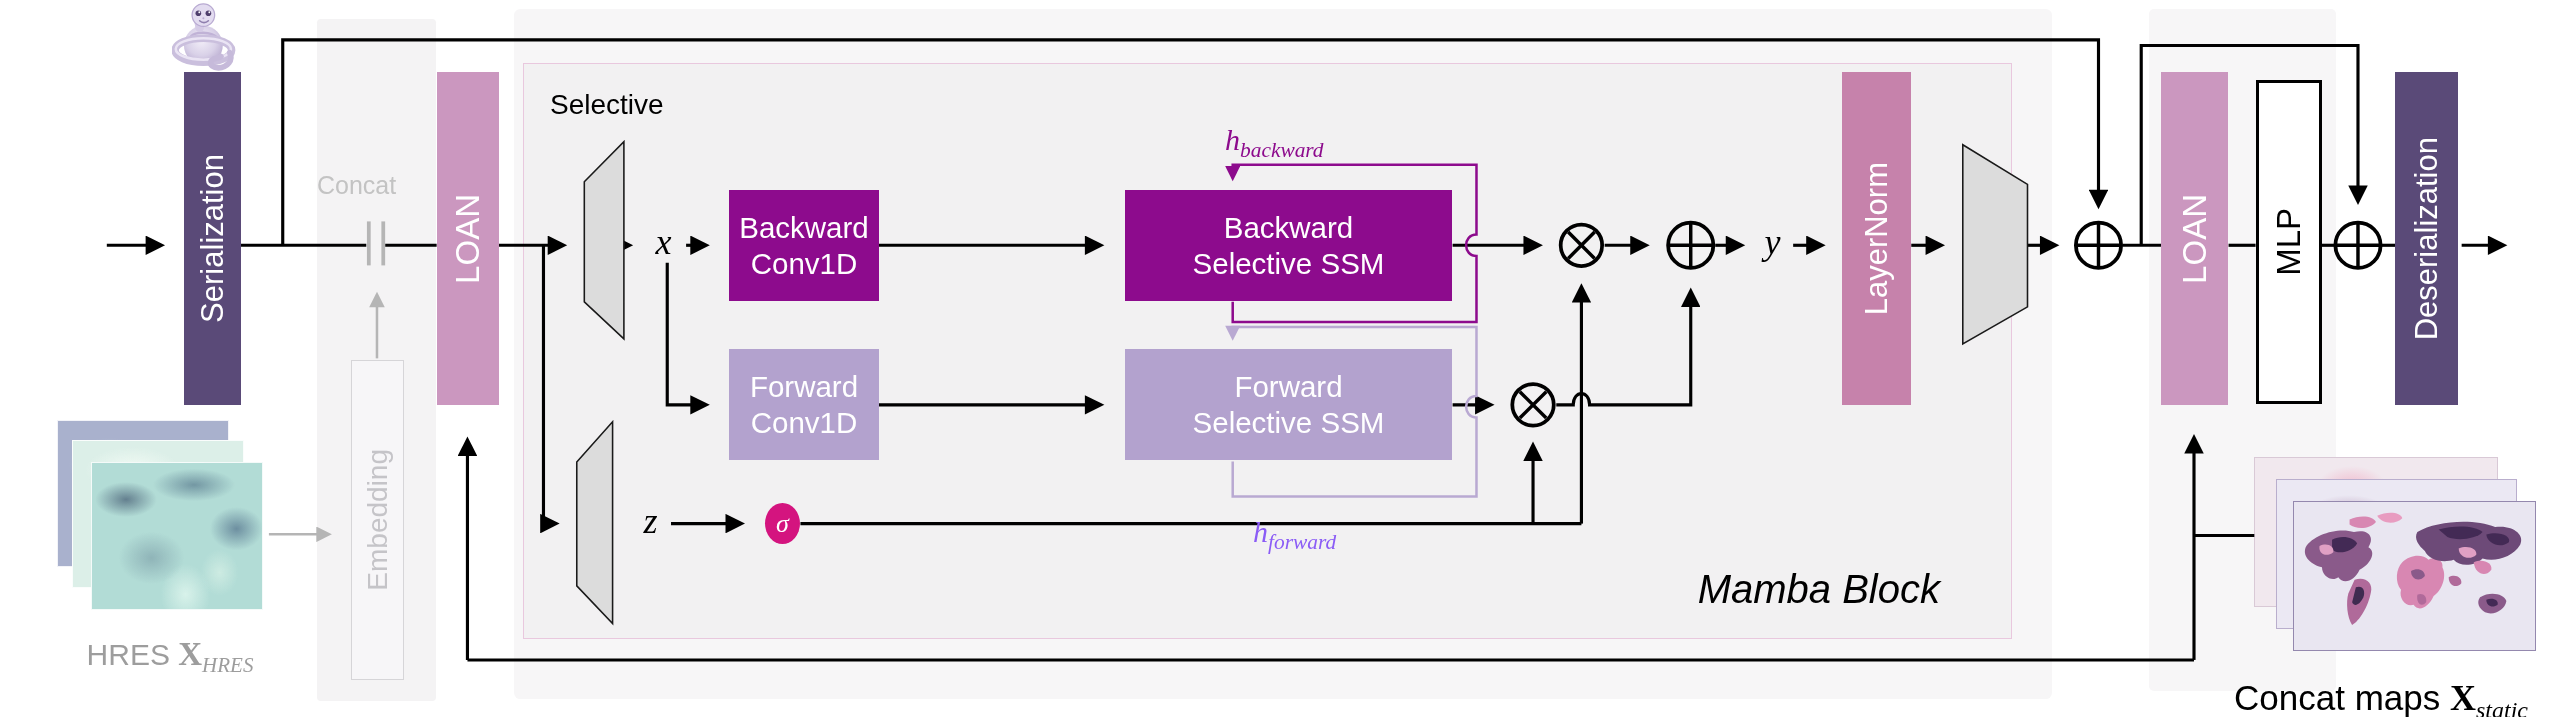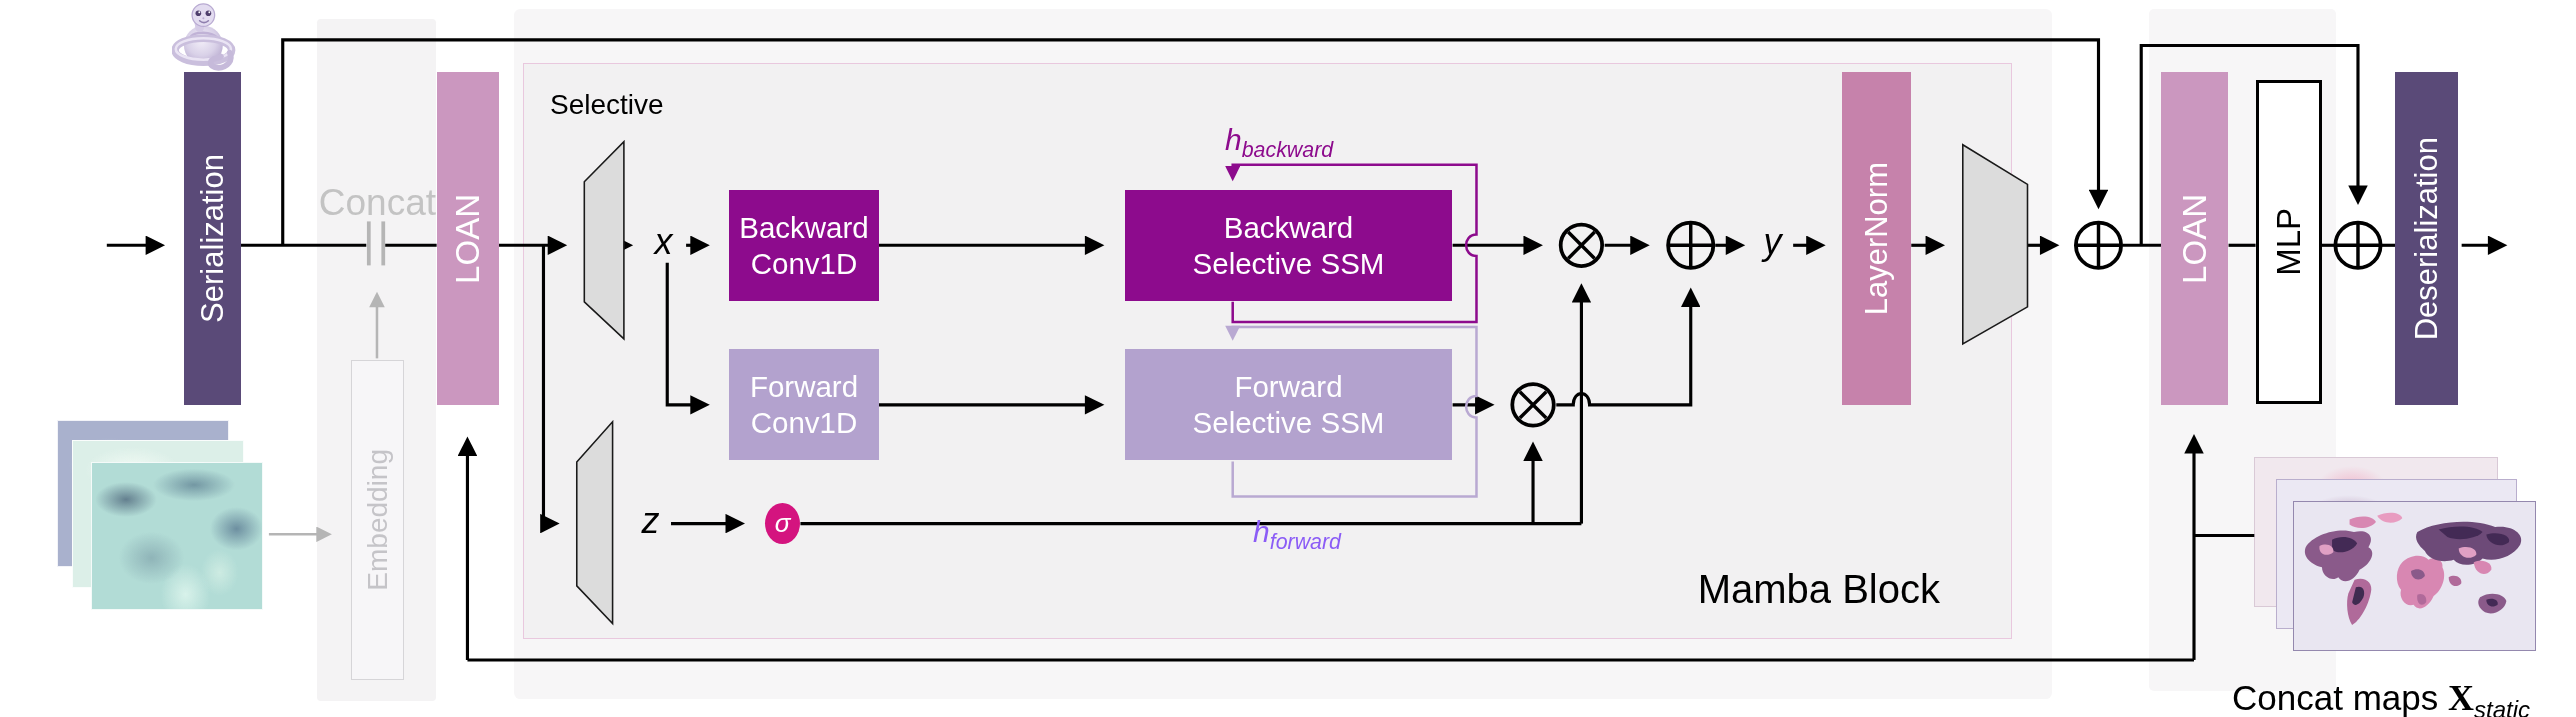--- a/index.html
+++ b/index.html
@@ -4,21 +4,21 @@
 <style>
   html,body{margin:0;padding:0;background:#ffffff;}
   #canvas{position:relative;width:2576px;height:718px;background:#ffffff;overflow:hidden;
           font-family:"Liberation Sans",sans-serif;}
   .abs{position:absolute;}
   .panel{position:absolute;border-radius:6.3px;}
   .box{position:absolute;display:flex;align-items:center;justify-content:center;}
   .vtext{writing-mode:vertical-rl;transform:rotate(180deg);white-space:nowrap;}
   .whitetxt{color:#ffffff;}
   .twoline{flex-direction:column;color:#fff;text-align:center;font-size:29.5px;line-height:1.22;}
-  .mathit{font-family:Liberation Sans, sans-serif;font-style:italic;}
+  .mathit{font-family:Liberation Serif, serif;font-style:italic;}
   .caption{color:#9d9d9d;}
   .sheet{position:absolute;border:1.3px solid rgba(255,255,255,.85);}
 </style>
 </head>
 <body>
 
 <div id="canvas">
 
   <div class="panel" style="left:514px;top:9.4px;width:1538px;height:690px;background:#f7f6f7;"></div>
   <div class="panel" style="left:317px;top:19px;width:119px;height:682px;background:#f4f3f4;border-radius:3.8px;"></div>
@@ -34,20 +34,24 @@
        radial-gradient(75px 44px at 75% 45%,#cfeadf 0%,rgba(207,234,223,0) 70%),
        #dcefe8;"></div>
   <div class="sheet" style="left:91px;top:462px;width:170px;height:146px;background:
        radial-gradient(44px 25px at 20% 25%,#64808f 0%,rgba(100,128,143,0) 70%),
        radial-gradient(57px 22.6px at 60% 15%,#7397a3 0%,rgba(115,151,163,0) 72%),
        radial-gradient(38px 31px at 85% 45%,#6d8fa0 0%,rgba(109,143,160,0) 70%),
        radial-gradient(44px 35px at 35% 65%,#8fb4b8 0%,rgba(143,180,184,0) 75%),
        radial-gradient(31px 38px at 55% 90%,#d8f2ea 0%,rgba(216,242,234,0) 80%),
        radial-gradient(25px 31px at 75% 75%,#cdebe2 0%,rgba(205,235,226,0) 75%),
        #b2dcd6;"></div>
+  <div class="abs caption" style="left:57px;top:636px;width:226px;text-align:center;font-size:30px;">
+    <span>HRES</span>
+    <span class="mathit" style="font-weight:bold;font-style:normal;font-size:33px;">X</span><sub class="mathit" style="font-size:21px;">HRES</sub>
+  </div>
 
   <div class="sheet" style="left:2254px;top:457px;width:242px;height:148px;background:
        radial-gradient(50px 31px at 40% 20%,#f0b9cc 0%,rgba(240,185,204,0) 70%),
        #f1e8ee;border:0.6px solid #d9c9d6;"></div>
   <div class="sheet" style="left:2276px;top:479px;width:239px;height:148px;background:
        radial-gradient(57px 25px at 30% 22%,#c4aec6 0%,rgba(196,174,198,0) 70%),
        radial-gradient(69px 28px at 72% 28%,#cfa9c4 0%,rgba(207,169,196,0) 72%),
        #ebe8f3;border:0.6px solid #b9aecd;"></div>
   <div class="abs" style="left:2293px;top:501px;width:241px;height:148px;background:#e9e6f1;border:1.3px solid #9488ae;">
     <svg width="241" height="148" viewBox="0 0 383 236">
@@ -196,21 +200,21 @@
     <circle cx="43.5" cy="19.5" r="1.5" fill="#fff"></circle>
     <circle cx="59.5" cy="19.5" r="1.5" fill="#fff"></circle>
     <path d="M44 33 C48 37 54 37 58 33" stroke="#8f7fae" stroke-width="2.5" fill="none" stroke-linecap="round"></path>
     <circle cx="50" cy="29" r="1.6" fill="#b9abd2"></circle>
   </svg>
 
   <div class="box" style="left:184px;top:72px;width:57px;height:333px;background:#5a4a78;">
     <span class="vtext whitetxt" style="font-size:31px;">Serialization</span>
   </div>
 
-  <div class="abs" style="left:317px;top:182px;width:119px;text-align:right;font-size:37px;color:#c3c3c3;">
+  <div class="abs" style="left:317px;top:171px;width:119px;text-align:left;font-size:25px;color:#c3c3c3;">
     <span>Concat</span>
   </div>
 
   <div class="box" style="left:351px;top:360px;width:53px;height:320px;background:#f7f6f8;border:1.9px solid #d6d5d8;box-sizing:border-box;">
     <span class="vtext" style="font-size:28px;color:#c5c4c8;">Embedding</span>
   </div>
 
   <div class="box" style="left:437px;top:72px;width:62px;height:333px;background:#cb97bf;">
     <span class="vtext whitetxt" style="font-size:33px;">LOAN</span>
   </div>
@@ -254,21 +258,21 @@
   </div>
 
   <div class="box" style="left:765px;top:503px;width:35px;height:41px;border-radius:50%;background:#d4147f;">
     <span class="mathit whitetxt" style="font-size:26px;">σ</span>
   </div>
 
   <div class="box" style="left:1842px;top:72px;width:69px;height:333px;background:#c682ab;">
     <span class="vtext whitetxt" style="font-size:31px;">LayerNorm</span>
   </div>
 
-  <div class="abs" style="left:1634px;top:567px;width:306px;text-align:right;font-size:40px;color:#000;">
+  <div class="abs" style="left:1634px;top:567px;width:306px;text-align:right;font-size:40px;color:#000;font-style:italic;">
     <span>Mamba Block</span>
   </div>
 
   <div class="box" style="left:2161px;top:72px;width:67px;height:333px;background:#cb97bf;">
     <span class="vtext whitetxt" style="font-size:33px;">LOAN</span>
   </div>
   <div class="box" style="left:2256px;top:80px;width:66px;height:324px;background:#ffffff;border:3.1px solid #000;box-sizing:border-box;">
     <span class="vtext" style="font-size:33px;color:#000;">MLP</span>
   </div>
   <div class="box" style="left:2395px;top:72px;width:63px;height:333px;background:#5a4a78;">

